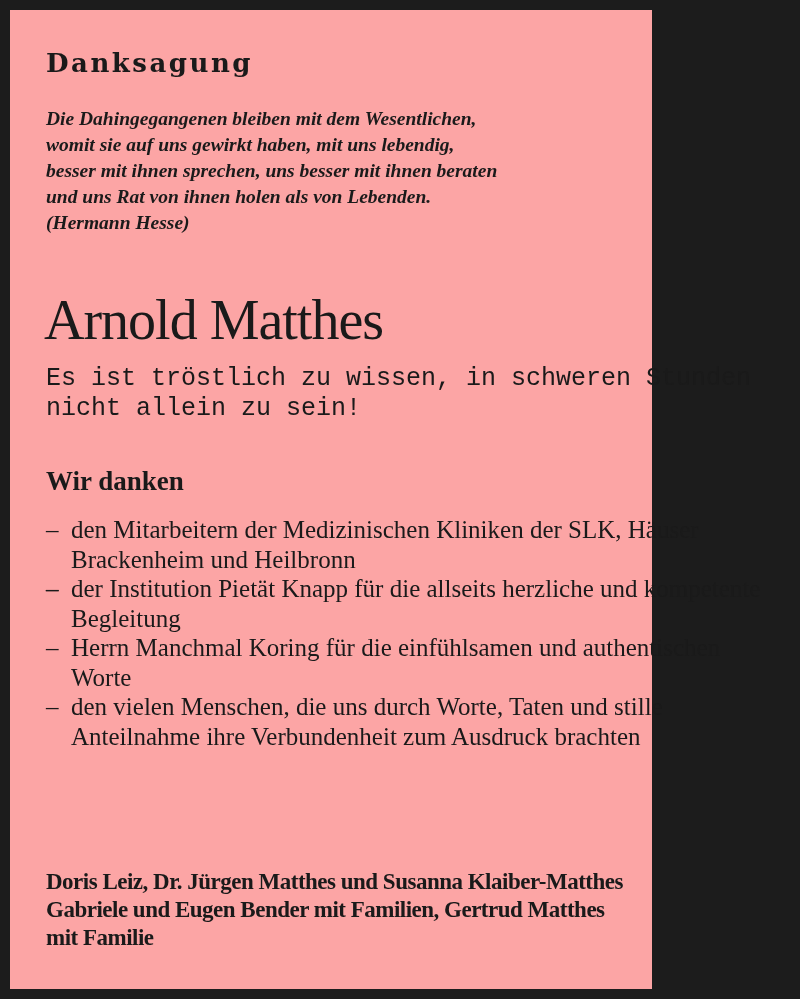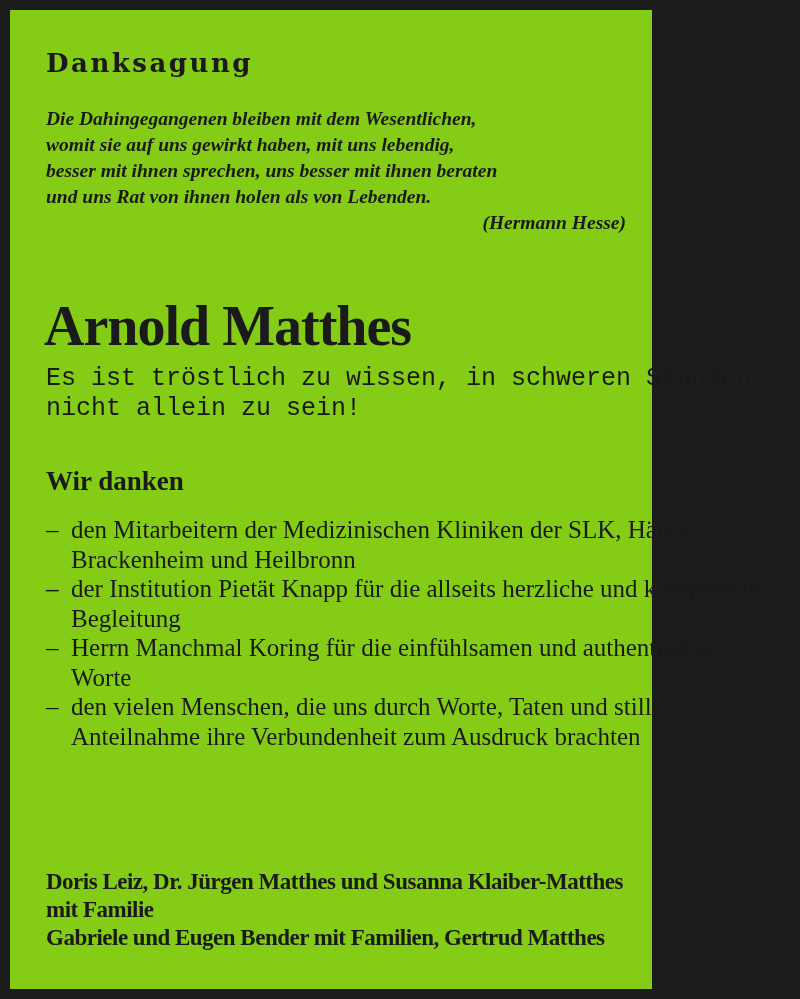--- a/index.html
+++ b/index.html
@@ -1,21 +1,21 @@
 <!DOCTYPE html>
 <html><head>
 <meta charset="utf-8">
 <style>
   html, body { margin:0; padding:0; }
   body { width:800px; height:999px; background:#1c1c1c; position:relative; overflow:hidden; }
-  .card { position:absolute; left:10px; top:10px; width:642px; height:979px; background:#84cc16; color:#1a1a1a; font-family:"DejaVu Serif","Liberation Serif",serif; }
+  .card { position:absolute; left:10px; top:10px; width:642px; height:979px; background:#fca5a5; color:#1a1a1a; font-family:"DejaVu Serif","Liberation Serif",serif; }
   .heading { position:absolute; left:36px; top:38px; font-size:26px; font-weight:bold; letter-spacing:2.5px; }
   .quote { position:absolute; left:36px; top:96px; width:580px; font-style:italic; font-size:19.5px; line-height:26px; font-family:"Liberation Serif",serif;font-weight:bold; }
-  .quote-author { text-align:right; }
-  .name { position:absolute; left:34px; top:284px; font-family:"Liberation Serif",serif; font-weight:bold; font-size:56px; letter-spacing:-1px; }
+  .quote-author { text-align:left; }
+  .name { position:absolute; left:34px; top:278px; font-family:"Liberation Serif",serif; font-weight:normal; font-size:56px; letter-spacing:-1px; }
   .intro { position:absolute; left:36px; top:354px; width:720px; font-family:Liberation Mono, monospace; font-size:25px; line-height:30px; }
   .thanks-title { position:absolute; left:36px; top:456px; font-family:"Liberation Serif",serif; font-weight:bold; font-size:27px; }
   .list { position:absolute; left:36px; top:505px; width:720px; font-family:"Liberation Serif",serif; font-size:25px; line-height:29.5px; margin:0; padding:0; list-style:none; }
   .list li { position:relative; padding-left:25px; }
   .list .dash { position:absolute; left:0; top:0; }
   .signers { position:absolute; left:36px; top:858px; width:740px; font-family:"Liberation Serif",serif; font-weight:bold; font-size:23px; line-height:28px; letter-spacing:-0.5px; }
 </style>
 </head>
 <body>
 
@@ -39,16 +39,16 @@
   <ul class="list">
     <li><span class="dash">–</span><span>den Mitarbeitern der Medizinischen Kliniken der SLK, Häuser Brackenheim und Heilbronn</span></li>
     <li><span class="dash">–</span></li>
     <li><span class="dash">–</span><span>der Institution Pietät Knapp für die allseits herzliche und kompetente Begleitung</span></li>
     <li><span class="dash">–</span><span>Herrn Manchmal Koring für die einfühlsamen und authentischen Worte</span></li>
     <li><span class="dash">–</span><span>den vielen Menschen, die uns durch Worte, Taten und stille Anteilnahme ihre Verbundenheit zum Ausdruck brachten</span></li>
   </ul>
 
   <div class="signers">
     <div>Doris Leiz, Dr. Jürgen Matthes und Susanna Klaiber-Matthes</div>
+    <div>Gabriele und Eugen Bender mit Familien, Gertrud Matthes</div>
     <div>mit Familie</div>
-    <div>Gabriele und Eugen Bender mit Familien, Gertrud Matthes</div>
   </div>
 </div>
 
 </body></html>

